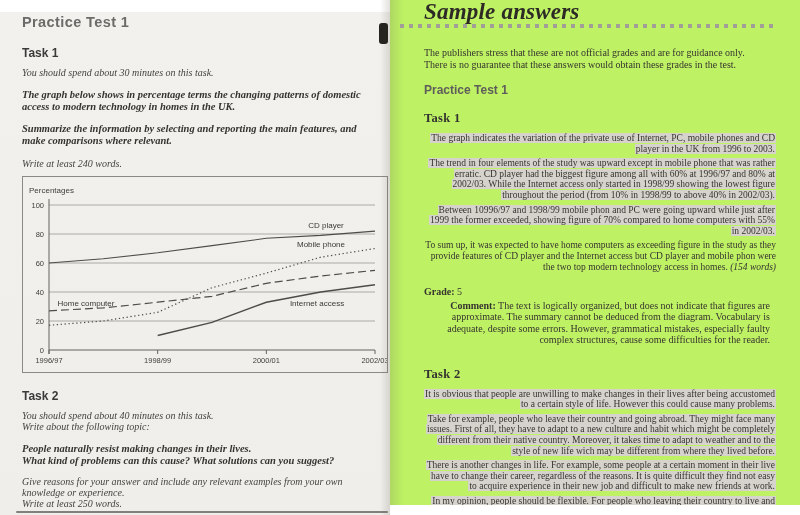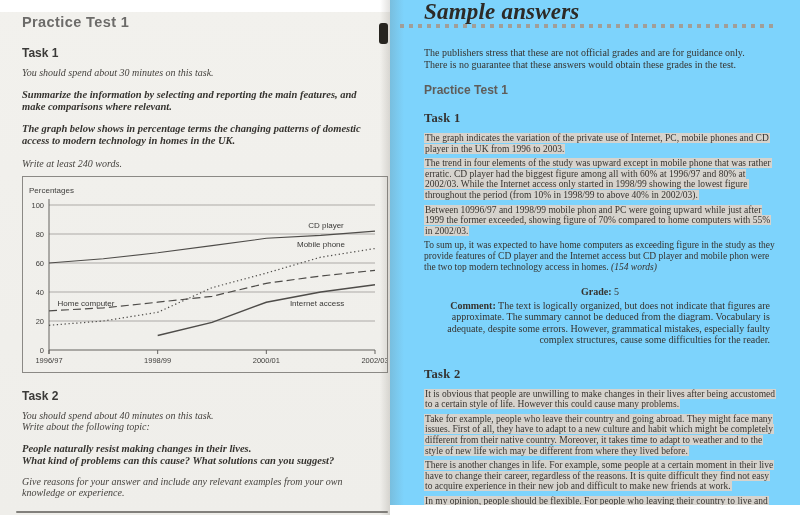--- a/index.html
+++ b/index.html
@@ -36,57 +36,57 @@
   .solid { stroke-width:1.1; }
   .dotted { stroke-width:1.2; stroke-dasharray:1.3 2.6; }
   .dashed { stroke-width:1.2; stroke-dasharray:8 4; }
   .solid-thick { stroke-width:1.5; }
   .lp-bottom-line { position:absolute; left:16px; bottom:2px; width:372px; height:2px;
                     background:#6e6c68; border-radius:1px; opacity:.85; }
   .gutter-blob { position:absolute; left:379px; top:23px; width:9px; height:21px;
                  background:#26241f; border-radius:3px; filter:blur(.4px); }
 
   
-  .right-page { position:absolute; left:390px; top:0; width:410px; height:515px; background:#7dd3fc; }
+  .right-page { position:absolute; left:390px; top:0; width:410px; height:515px; background:#bef264; }
   .right-page::before { content:""; position:absolute; left:0; top:0; width:14px; height:100%;
                background:linear-gradient(90deg, rgba(100,95,88,.18), rgba(100,95,88,0)); }
   .rp-content { position:relative; padding:2px 24px 0 34px; color:#36332f; }
   .rp-title { font:bold italic 23px/20px "Liberation Serif", serif; color:#2d2a26;
               margin:0; letter-spacing:.2px; }
   .dotted-rule { height:4px; width:376px; margin:2px 0 0 -24px;
               background:repeating-linear-gradient(90deg,#a19e98 0 4px, transparent 4px 9px); }
   .disclaimer { font-size:10px; line-height:12px; margin:19px 0 0; width:346px; }
   .rp-section { font:bold 12px/13px "Liberation Sans", sans-serif; color:#5f5d5a; margin:13px 0 0; }
   .rp-task { font:bold 12.5px/13px "Liberation Serif", serif; color:#343230;
              margin:15px 0 0; letter-spacing:.3px; }
-  .answers { margin-top:8px; width:352px; }
+  .answers { margin-top:8px; width:352px;text-align:right; }
   .ans { font-size:9.5px; line-height:10.6px; margin:0 0 4px; }
   .ans .hl { background:var(--hl); padding:0 1px;
              box-decoration-break:clone; -webkit-box-decoration-break:clone; }
   .ans em { font-style:italic; }
-  .grade { font-size:10px; line-height:11.5px; margin:14px 0 0;text-align:center; }
+  .grade { font-size:10px; line-height:11.5px; margin:14px 0 0; }
   .grade b, .comment b { font-weight:bold; }
   .comment { font-size:10px; line-height:11.5px; margin:2px 0 0; width:346px;text-align:right; }
   .rp-task2 { margin-top:22px; }
   .rp-bottom-cut { position:absolute; left:0; right:0; bottom:0; height:10px; background:#fff; }
 </style>
 </head>
 <body>
 
 <div class="stage">
 
   <div class="left-page">
     <div class="lp-top-white"></div>
     <div class="lp-content">
       <h1 class="lp-title">Practice Test 1</h1>
 
       <h2 class="lp-task">Task 1</h2>
       <p class="it">You should spend about 30 minutes on this task.</p>
+      <p class="bi">The graph below shows in percentage terms the changing patterns of domestic access to modern technology in homes in the UK.</p>
       <p class="bi">Summarize the information by selecting and reporting the main features, and make comparisons where relevant.</p>
-      <p class="bi">The graph below shows in percentage terms the changing patterns of domestic access to modern technology in homes in the UK.</p>
       <p class="it mt12">Write at least 240 words.</p>
 
       <div class="chart-box">
         <svg id="chart-svg" width="364" height="195" viewBox="0 0 364 195">
             <line class="grid" x1="26" y1="144" x2="352" y2="144"></line>
             <line class="grid" x1="26" y1="115" x2="352" y2="115"></line>
             <line class="grid" x1="26" y1="86" x2="352" y2="86"></line>
             <line class="grid" x1="26" y1="57" x2="352" y2="57"></line>
             <line class="grid" x1="26" y1="28" x2="352" y2="28"></line>
             <line class="axis" x1="26" y1="22" x2="26" y2="177"></line>
@@ -116,20 +116,21 @@
             <text class="slabel" text-anchor="middle" x="294" y="129">Internet access</text>
           </svg>
       </div>
 
       <h2 class="lp-task">Task 2</h2>
       <p class="it">You should spend about 40 minutes on this task.</p>
       <p class="it tight0">Write about the following topic:</p>
       <p class="bi">People naturally resist making changes in their lives.</p>
       <p class="bi tight0">What kind of problems can this cause? What solutions can you suggest?</p>
       <p class="it mt10">Give reasons for your answer and include any relevant examples from your own knowledge or experience.</p>
+      <p class="it tight0">Write at least 250 words.</p>
     </div>
     <div class="lp-bottom-line"></div>
   </div>
 
   <div class="right-page">
     <div class="rp-content">
       <h1 class="rp-title">Sample answers</h1>
       <div class="dotted-rule"></div>
       <p class="disclaimer">The publishers stress that these are not official grades and are for guidance only. There is no guarantee that these answers would obtain these grades in the test.</p>
 

